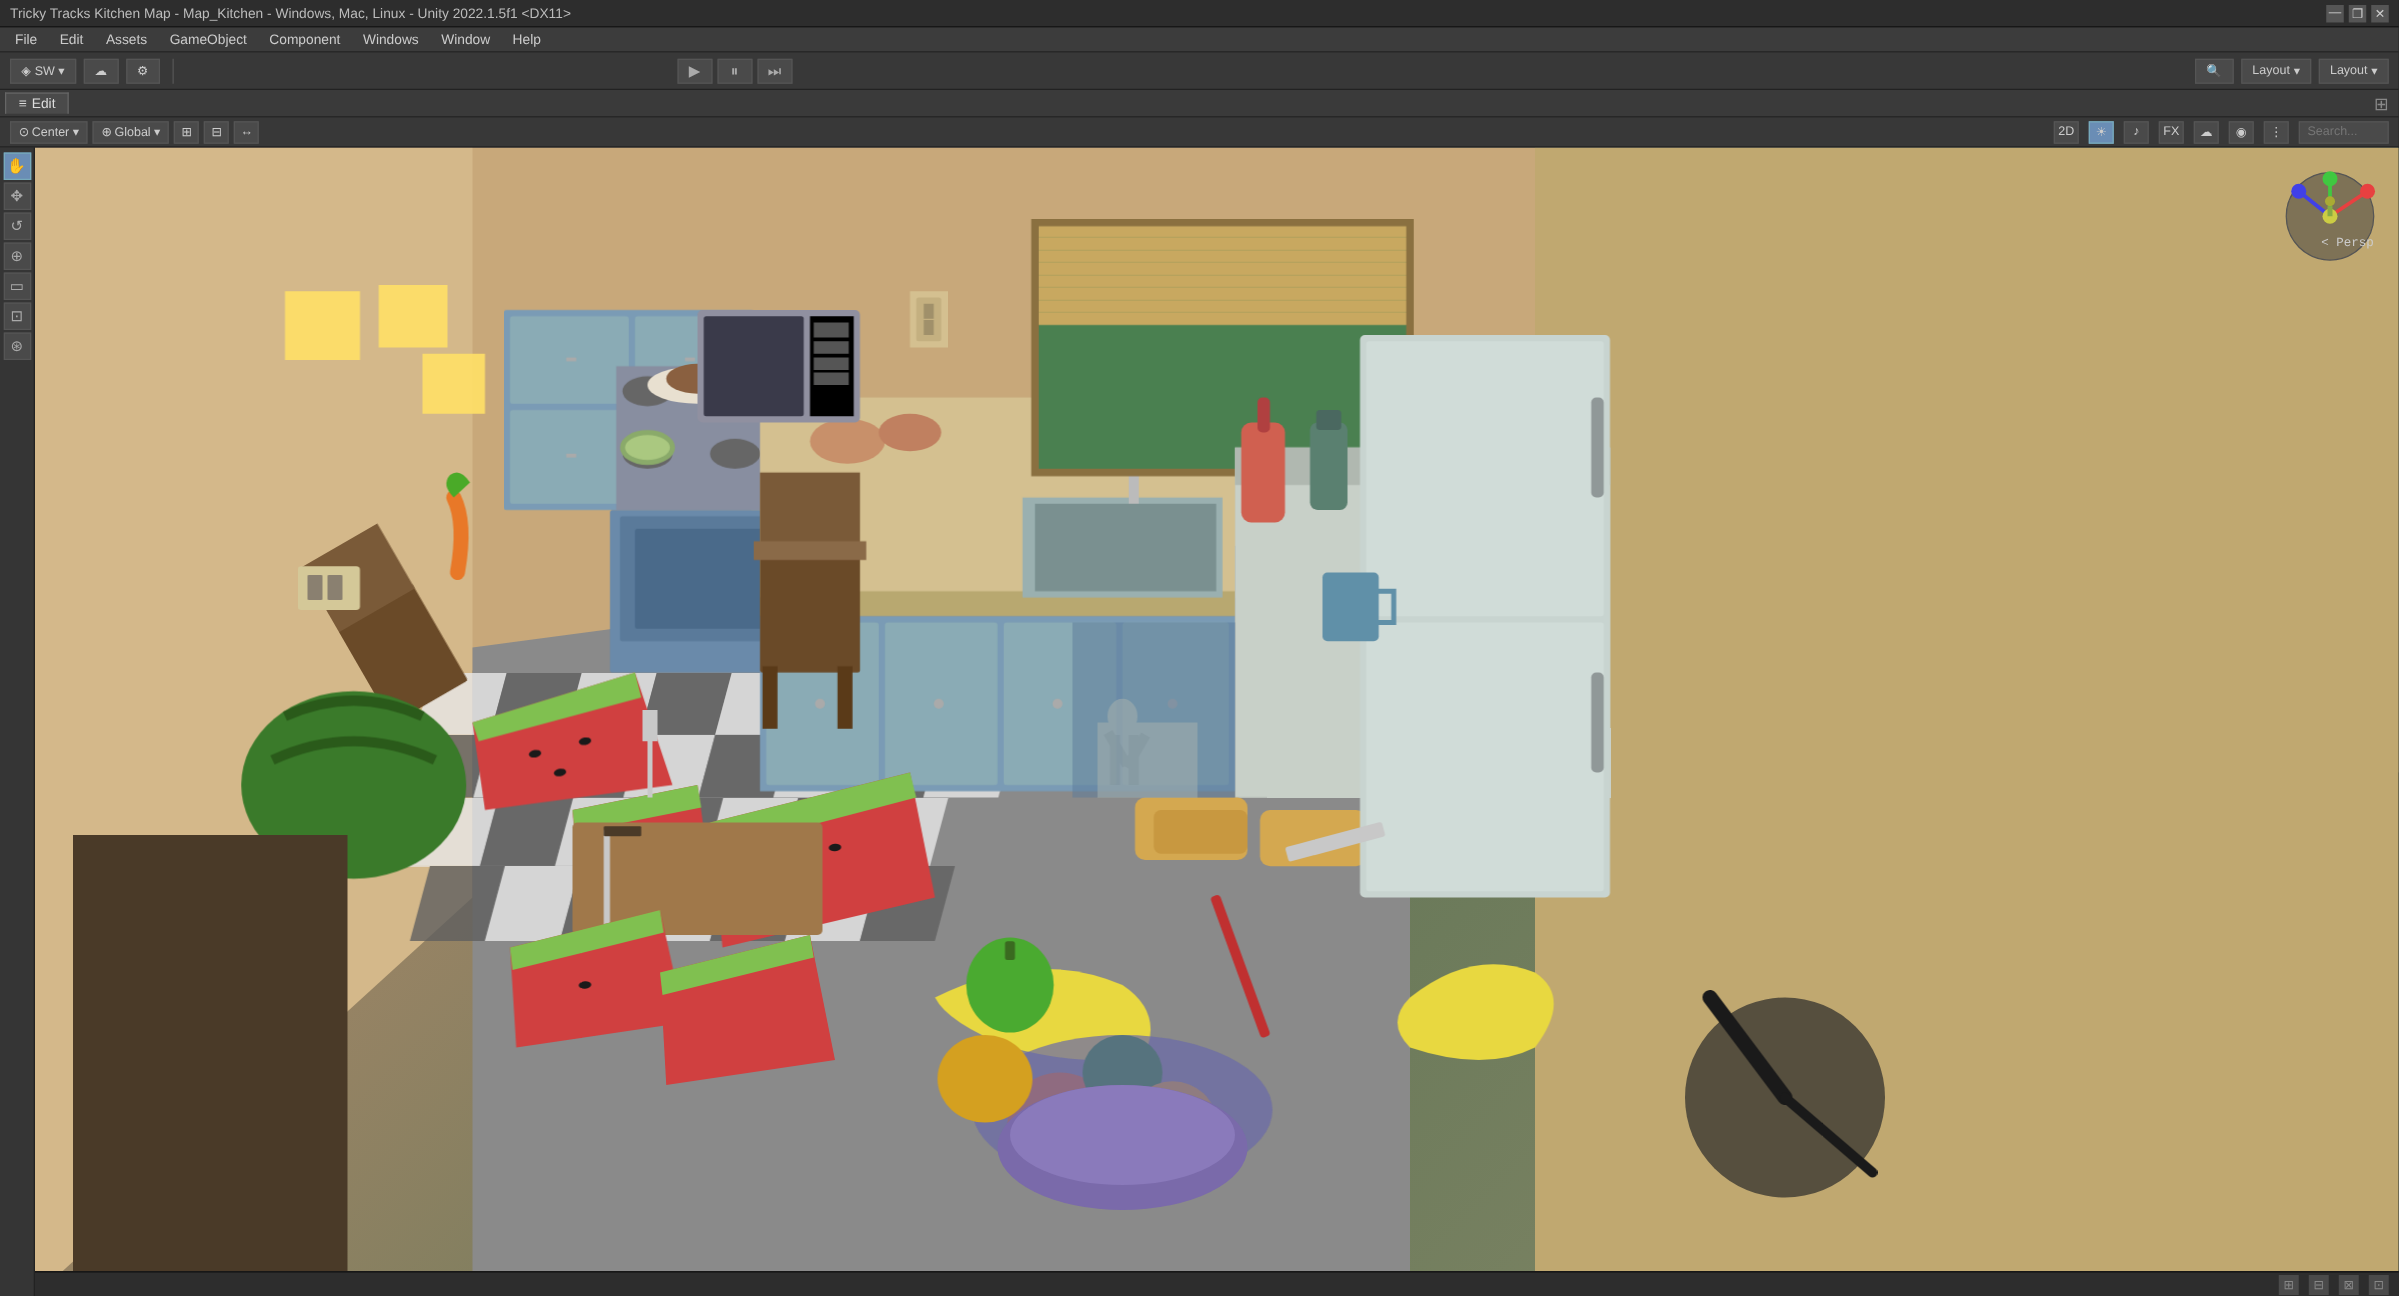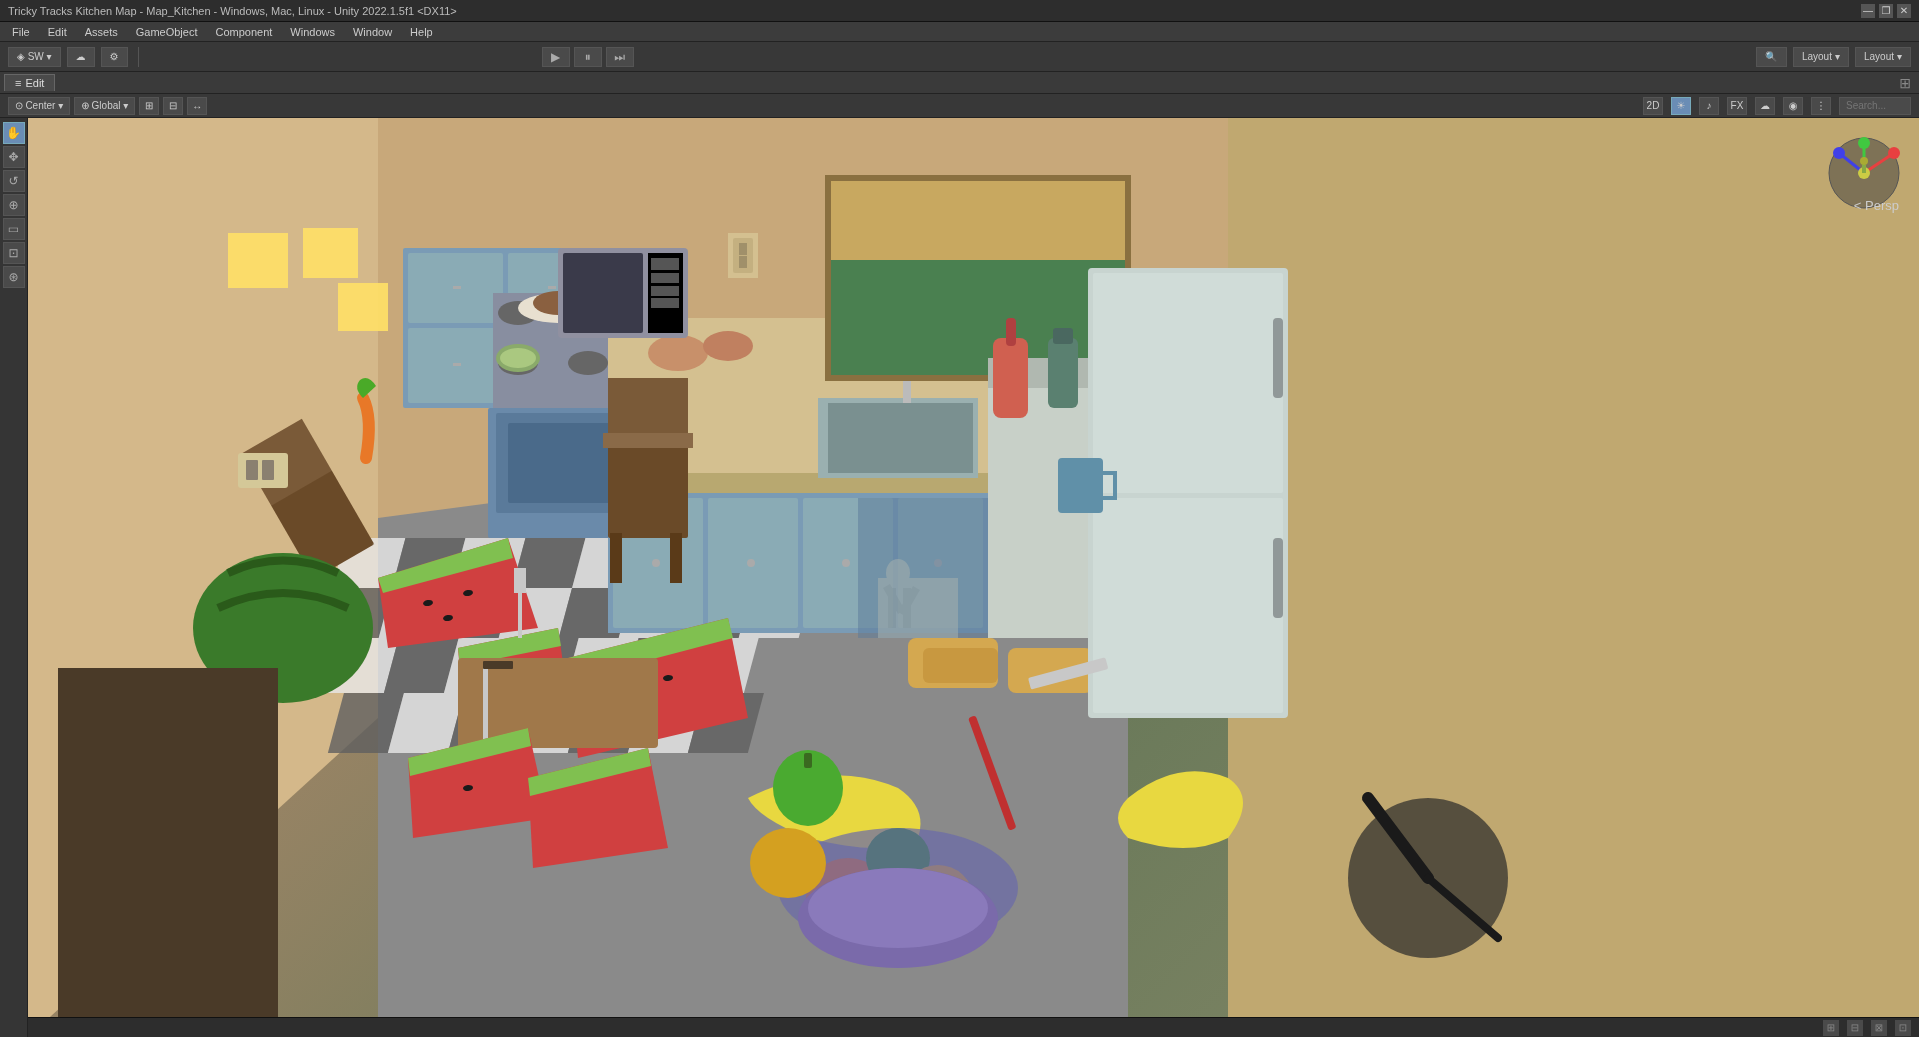--- a/index.html
+++ b/index.html
@@ -226,24 +226,25 @@
     
     #gizmo {
       position: absolute;
       top: 15px;
       right: 15px;
       width: 80px;
       height: 80px;
     }
     .gizmo-label {
       position: absolute;
-      bottom: 0;
+      bottom: 12px;
       right: 5px;
       color: #ccc;
-      font-size: 13px;
+      font-size: 10px;
+      font-family: Liberation Mono, monospace;
     }
 
     
     #scene-svg {
       position: absolute;
       top: 0;
       left: 0;
       width: 100%;
       height: 100%;
     }

